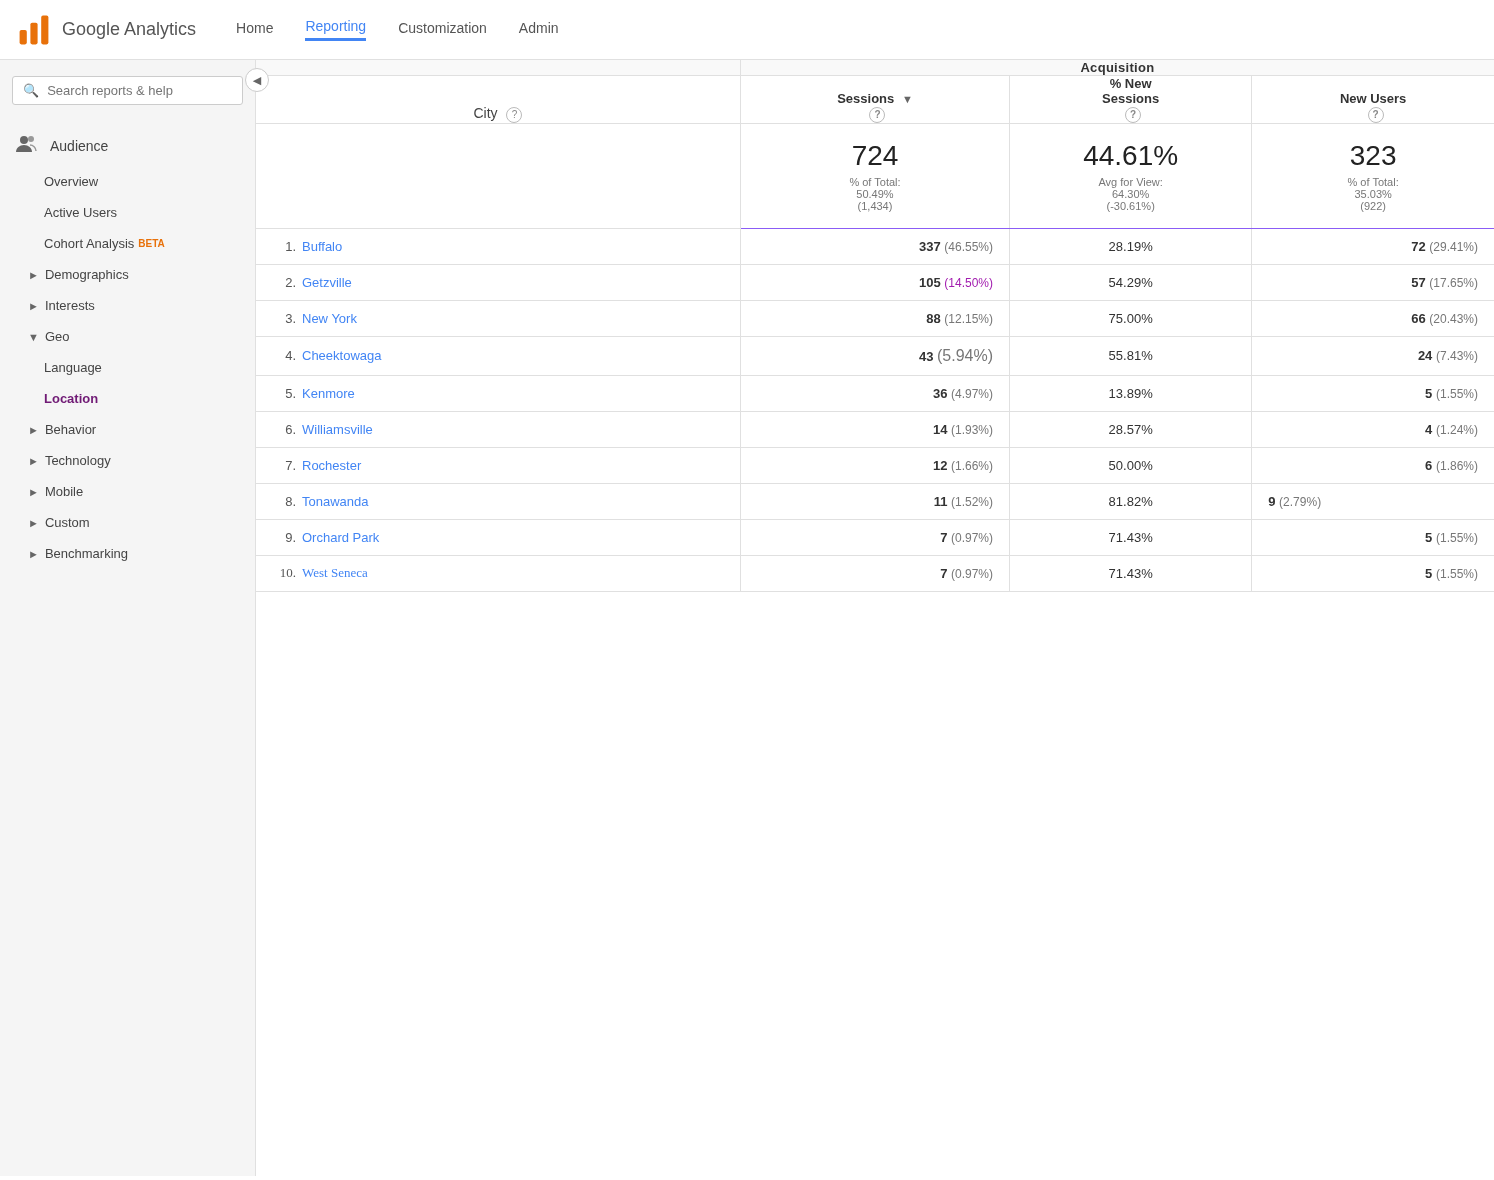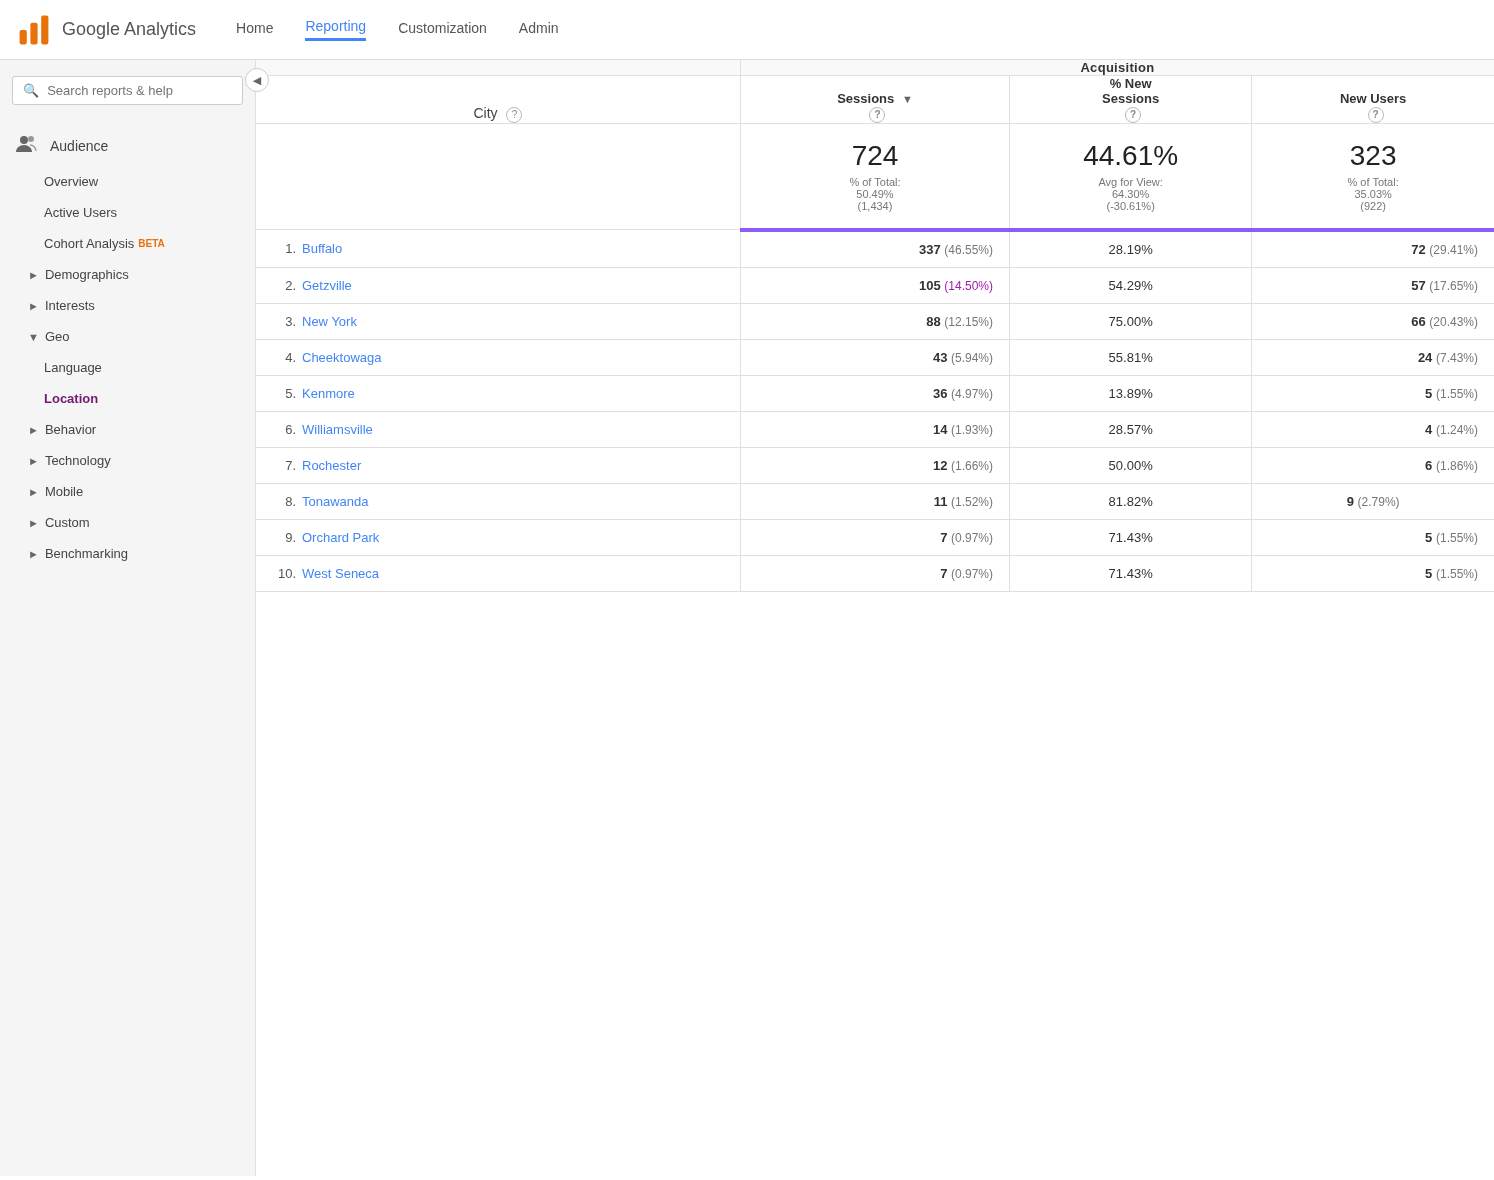--- a/index.html
+++ b/index.html
@@ -232,21 +232,21 @@
     .sort-arrow {
       margin-left: 4px;
       color: #666;
       font-size: 11px;
     }
 
     
     .summary-row td {
       padding: 14px 16px;
       background: #fff;
-      border-bottom: 4px solid #8b5cf6;
+      border-bottom: 1px solid #8b5cf6;
     }
     .summary-main-val {
       font-size: 28px;
       font-weight: 400;
       color: #222;
       text-align: center;
       display: block;
     }
     .summary-sub {
       font-size: 11px;
@@ -470,21 +470,21 @@
             <td style="padding: 10px 16px; text-align: center;"><span>75.00%</span></td>
             <td style="padding: 10px 16px; text-align: right;"><span style="font-weight:700;">66</span> <span style="color:#777;font-size:12px;">(20.43%)</span></td>
           </tr>
           <tr class="data-row">
             <td style="padding: 10px 16px;">
               <div style="display:flex;align-items:center;gap:6px;">
     <span style="color:#555;min-width:24px;text-align:right;">4.</span>
     <a class="city-link">Cheektowaga</a>
   </div>
             </td>
-            <td style="padding: 10px 16px; text-align: right;"><span style="font-weight:700;">43</span> <span style="color:#777;font-size:12px;">(5.94%)</span></td>
+            <td style="padding: 10px 16px; text-align: right;"><span style="font-weight:700;">43</span> <span style="color:#777;font-size:16px;">(5.94%)</span></td>
             <td style="padding: 10px 16px; text-align: center;"><span>55.81%</span></td>
             <td style="padding: 10px 16px; text-align: right;"><span style="font-weight:700;">24</span> <span style="color:#777;font-size:12px;">(7.43%)</span></td>
           </tr>
           <tr class="data-row">
             <td style="padding: 10px 16px;">
               <div style="display:flex;align-items:center;gap:6px;">
     <span style="color:#555;min-width:24px;text-align:right;">5.</span>
     <a class="city-link">Kenmore</a>
   </div>
             </td>
@@ -516,35 +516,35 @@
           </tr>
           <tr class="data-row">
             <td style="padding: 10px 16px;">
               <div style="display:flex;align-items:center;gap:6px;">
     <span style="color:#555;min-width:24px;text-align:right;">8.</span>
     <a class="city-link">Tonawanda</a>
   </div>
             </td>
             <td style="padding: 10px 16px; text-align: right;"><span style="font-weight:700;">11</span> <span style="color:#777;font-size:12px;">(1.52%)</span></td>
             <td style="padding: 10px 16px; text-align: center;"><span>81.82%</span></td>
-            <td style="padding: 6px 16px; text-align: center;"><span style="font-weight:700;">9</span> <span style="color:#777;font-size:12px;">(2.79%)</span></td>
+            <td style="padding: 6px 16px; text-align: left;"><span style="font-weight:700;">9</span> <span style="color:#777;font-size:12px;">(2.79%)</span></td>
           </tr>
           <tr class="data-row">
             <td style="padding: 10px 16px;">
               <div style="display:flex;align-items:center;gap:6px;">
     <span style="color:#555;min-width:24px;text-align:right;">9.</span>
     <a class="city-link">Orchard Park</a>
   </div>
             </td>
             <td style="padding: 10px 16px; text-align: right;"><span style="font-weight:700;">7</span> <span style="color:#777;font-size:12px;">(0.97%)</span></td>
             <td style="padding: 10px 16px; text-align: center;"><span>71.43%</span></td>
             <td style="padding: 10px 16px; text-align: right;"><span style="font-weight:700;">5</span> <span style="color:#777;font-size:12px;">(1.55%)</span></td>
           </tr>
           <tr class="data-row">
-            <td style="padding: 8px 16px;">
+            <td style="padding: 8px 16px; font-family: Liberation Serif, serif;">
               <div style="display:flex;align-items:center;gap:6px;">
     <span style="color:#555;min-width:24px;text-align:right;">10.</span>
     <a class="city-link">West Seneca</a>
   </div>
             </td>
             <td style="padding: 10px 16px; text-align: right;"><span style="font-weight:700;">7</span> <span style="color:#777;font-size:12px;">(0.97%)</span></td>
             <td style="padding: 10px 16px; text-align: center;"><span>71.43%</span></td>
             <td style="padding: 10px 16px; text-align: right;"><span style="font-weight:700;">5</span> <span style="color:#777;font-size:12px;">(1.55%)</span></td>
           </tr>
         </tbody>

